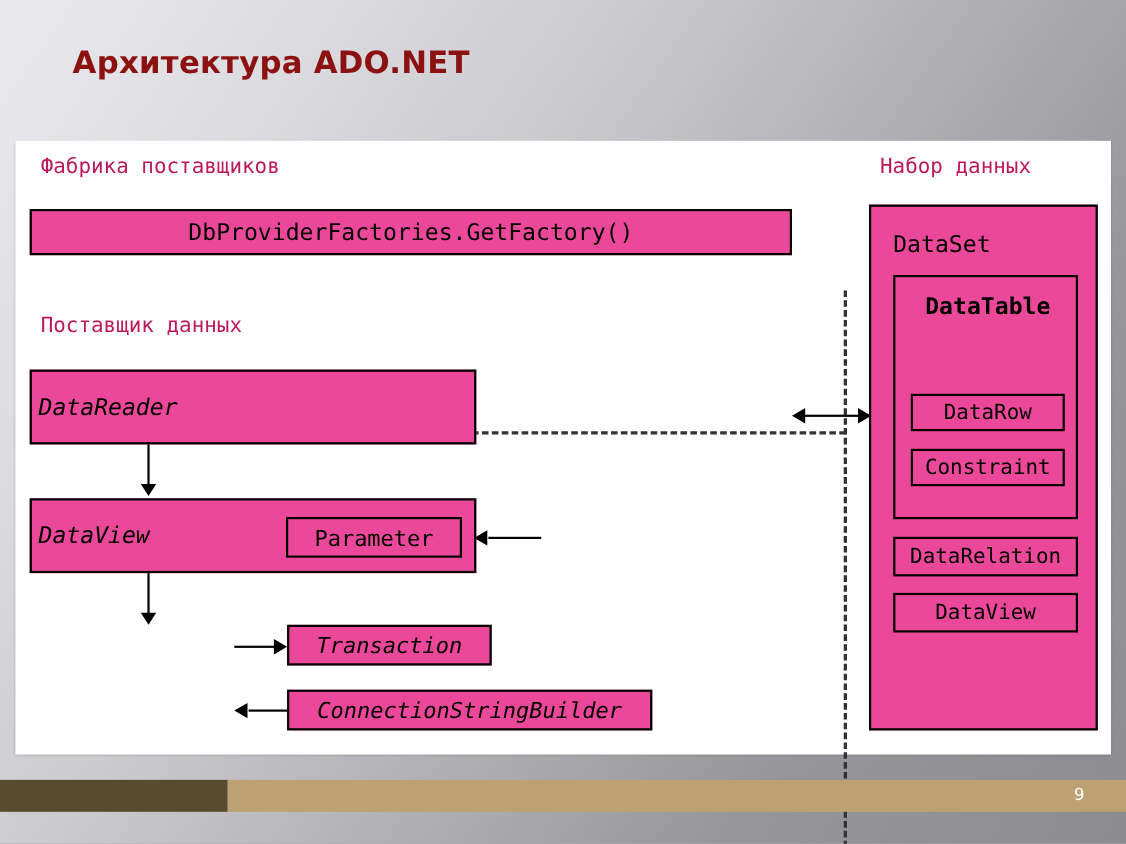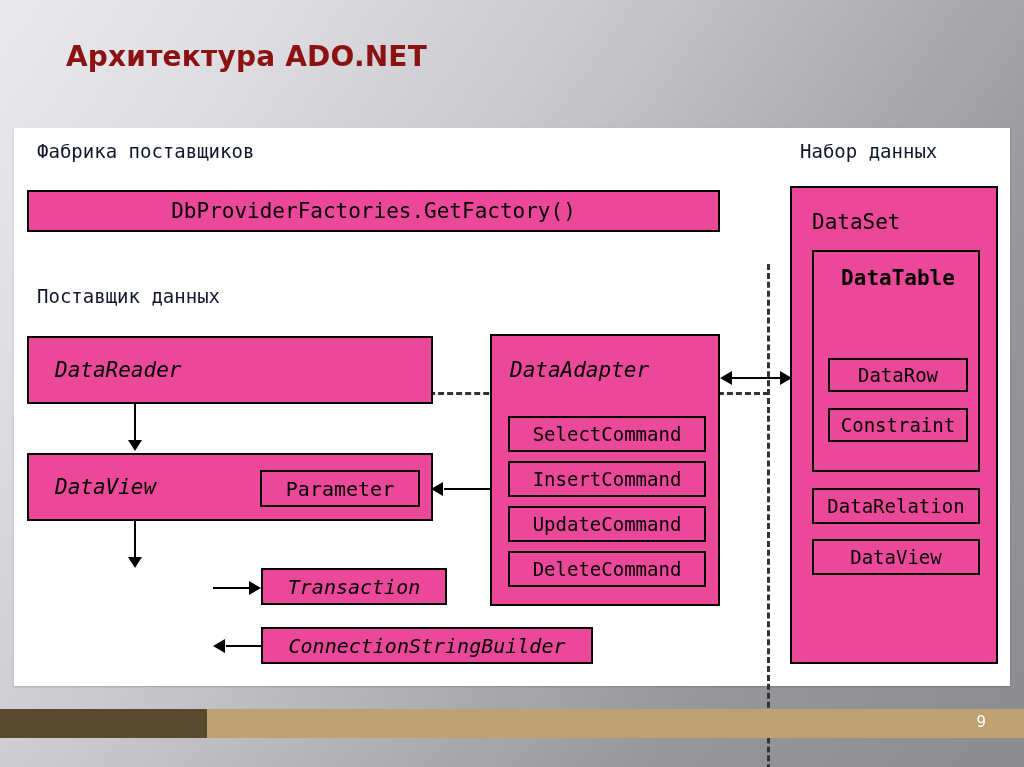--- a/index.html
+++ b/index.html
@@ -31,27 +31,27 @@
   }
   .mono{font-family:"DejaVu Sans Mono","Liberation Mono",monospace;}
   .box{
     position:absolute;box-sizing:border-box;
     border:2px solid #000;background:#ec4899;
     font-family:"DejaVu Sans Mono","Liberation Mono",monospace;
     display:flex;align-items:center;
     white-space:nowrap;
   }
   .center{justify-content:center;}
-  .left{justify-content:flex-start;padding-left:26px;}
+  .left{justify-content:flex-start;padding-left:6px;}
   .ital{font-style:italic;}
   .bold{font-weight:bold;}
   .sect-label{
     position:absolute;
     font-family:"DejaVu Sans Mono","Liberation Mono",monospace;
-    font-size:19px;color:#0f172a;white-space:nowrap;
+    font-size:19px;color:#be185d;white-space:nowrap;
   }
   
   #v-dash{
     position:absolute;left:753px;top:136px;width:0;height:542px;
     border-left:3px dashed #333;
   }
   #h-dash{
     position:absolute;left:27px;top:264px;width:728px;height:0;
     border-top:3px dashed #333;
   }
@@ -125,28 +125,20 @@
     <div class="hline" style="left:199px;top:459px;width:38px;"></div>
     <div class="arrow-right" style="left:235px;top:453px;"></div>
 
     <div class="box center ital" style="left:247px;top:440px;width:186px;height:37px;font-size:20px;">Transaction</div>
 
     <div class="hline" style="left:212px;top:517px;width:38px;"></div>
     <div class="arrow-left" style="left:199px;top:511px;"></div>
 
     <div class="box center ital" style="left:247px;top:499px;width:332px;height:37px;font-size:20px;">ConnectionStringBuilder</div>
 
-    <div class="box" style="left:476px;top:206px;width:230px;height:272px;display:block;">
-      <div class="mono ital" style="position:absolute;left:18px;top:22px;font-size:21px;">DataAdapter</div>
-
-      <div class="box center" style="left:16px;top:80px;width:198px;height:36px;font-size:19px;">SelectCommand</div>
-      <div class="box center" style="left:16px;top:125px;width:198px;height:36px;font-size:19px;">InsertCommand</div>
-      <div class="box center" style="left:16px;top:170px;width:198px;height:36px;font-size:19px;">UpdateCommand</div>
-      <div class="box center" style="left:16px;top:215px;width:198px;height:36px;font-size:19px;">DeleteCommand</div>
-    </div>
 
     <div class="hline" style="left:430px;top:360px;width:48px;"></div>
     <div class="arrow-left" style="left:417px;top:354px;"></div>
 
     <div class="hline" style="left:716px;top:249px;width:62px;"></div>
     <div class="arrow-left" style="left:706px;top:243px;"></div>
     <div class="arrow-right" style="left:766px;top:243px;"></div>
 
     <div class="box" style="left:776px;top:58px;width:208px;height:478px;display:block;">
       <div class="mono" style="position:absolute;left:20px;top:22px;font-size:21px;">DataSet</div>

